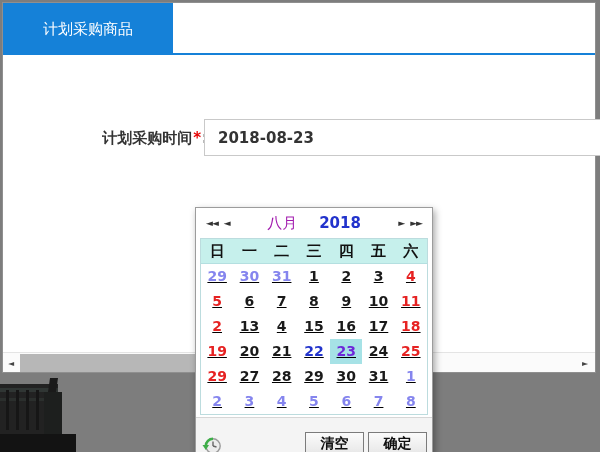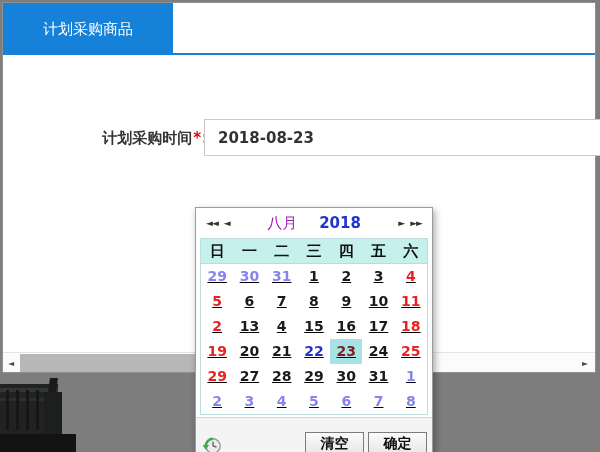--- a/index.html
+++ b/index.html
@@ -50,21 +50,21 @@
   .cal-weekdays { display:flex; height:25px; background:var(--weekday-bg,#c6f0ec);
                   border-bottom:1px solid #b4dfe0; }
   .cal-weekdays .wd { flex:1; text-align:center; line-height:25px; font-size:15px;
                       font-weight:bold; color:#111; }
   .cal-row { display:flex; height:25px;text-decoration:underline; }
   .cal-cell { flex:1; text-align:center; line-height:25px; font-size:14px; font-weight:bold;
               color:#1a1a1a; cursor:pointer; }
   .cal-cell.weekend { color:var(--weekend-red,#e62222); }
   .cal-cell.other   { color:var(--other-month,#8585ee); }
   .cal-cell.today   { color:var(--today-blue,#2233cc); }
-  .cal-cell.selected{ background:var(--selected-bg,#a6e2e6); color:#7f1d1d; }
+  .cal-cell.selected{ background:var(--selected-bg,#a6e2e6); color:#6d28d9; }
 
   .cal-footer { height:39px; margin-top:2px; border-top:1px solid #d6d6d6; background:#f4f4f4;
                 display:flex; align-items:flex-end; padding:0 5px; }
   .clock-icon { width:22px; height:22px; cursor:pointer; }
   .cal-btn { width:59px; height:24px; margin-left:4px; border:1px solid #7b7b7b;
              background:linear-gradient(#fbfbfb,#e6e6e6); font-size:14px; font-weight:bold;
              color:#111; cursor:pointer; display:flex; align-items:center; justify-content:center;
              font-family:"DejaVu Sans","Liberation Sans",sans-serif; }
 
   

